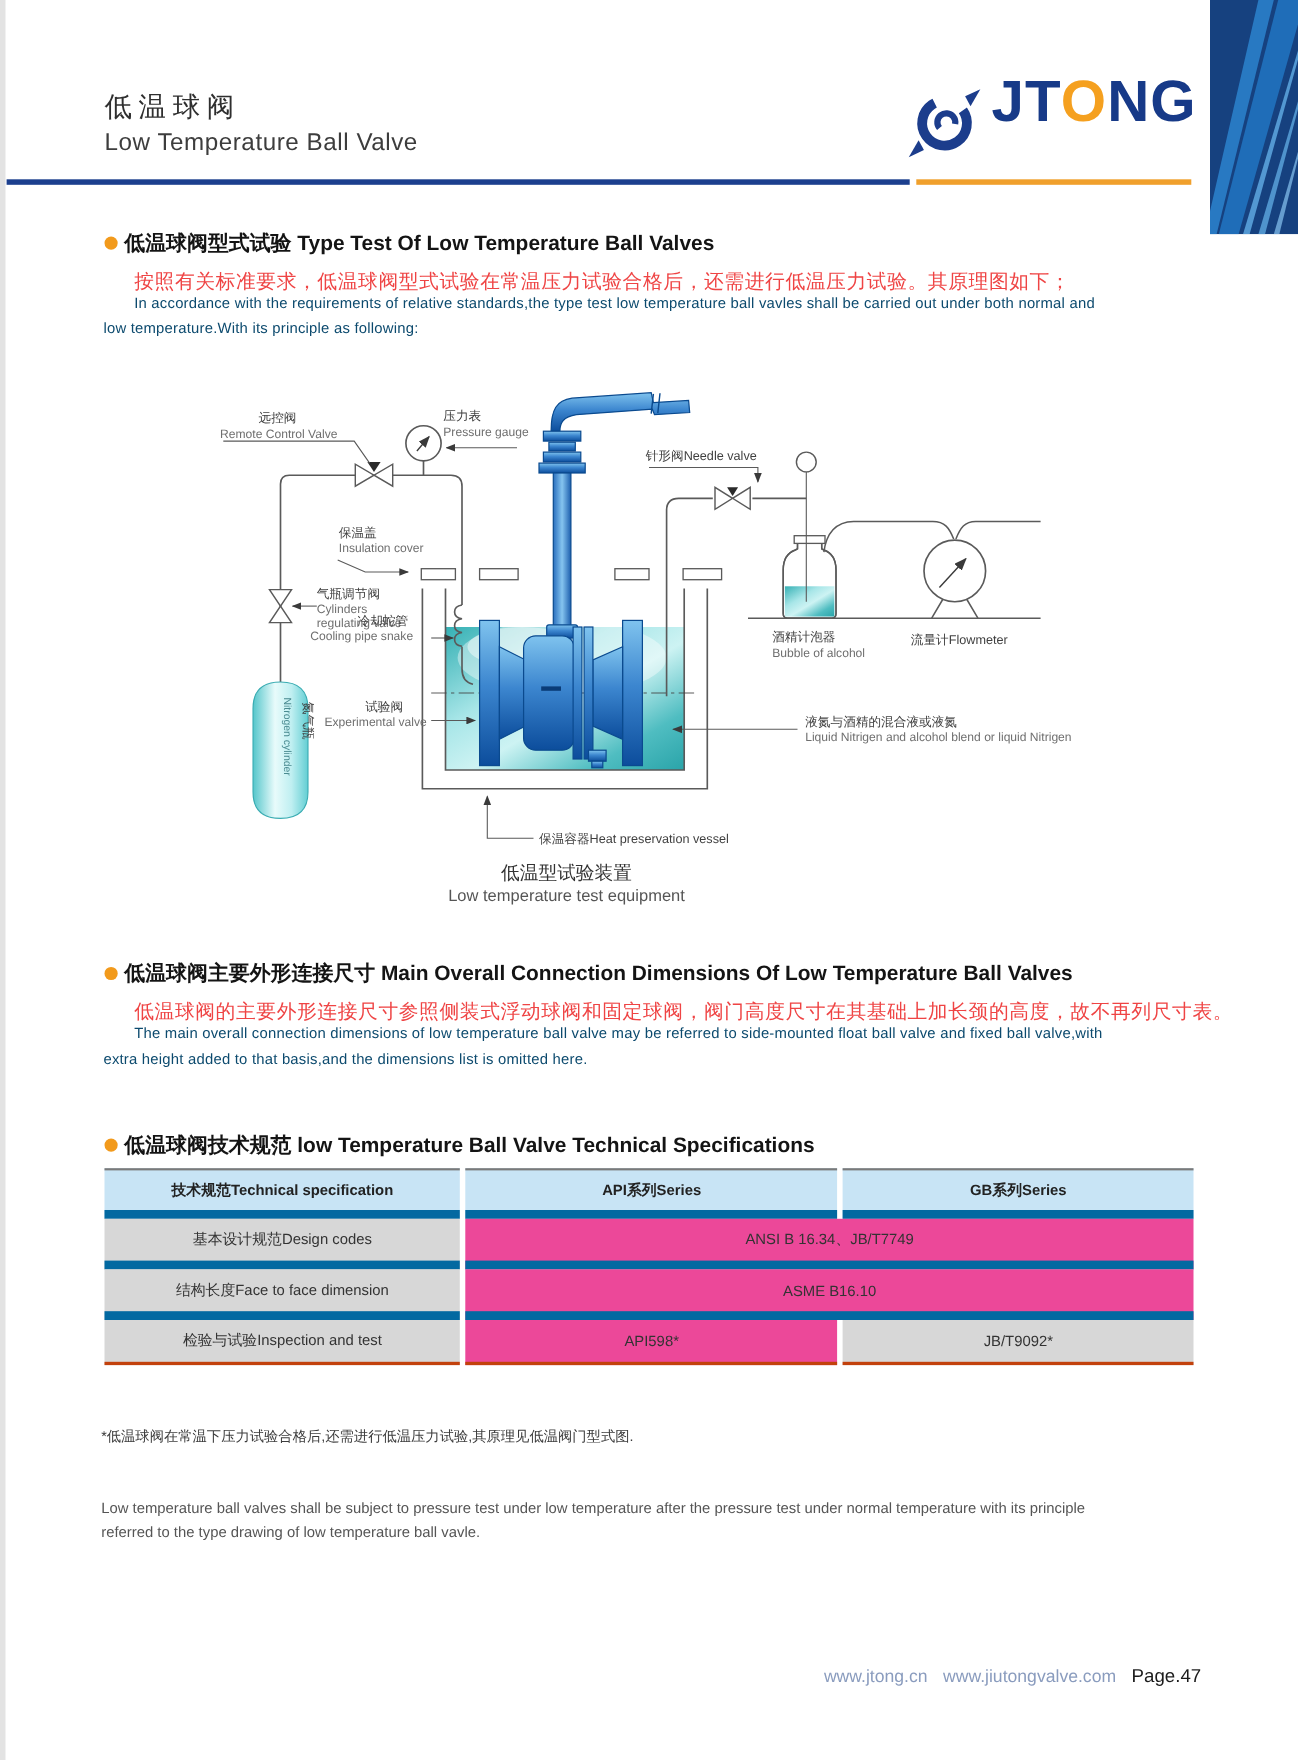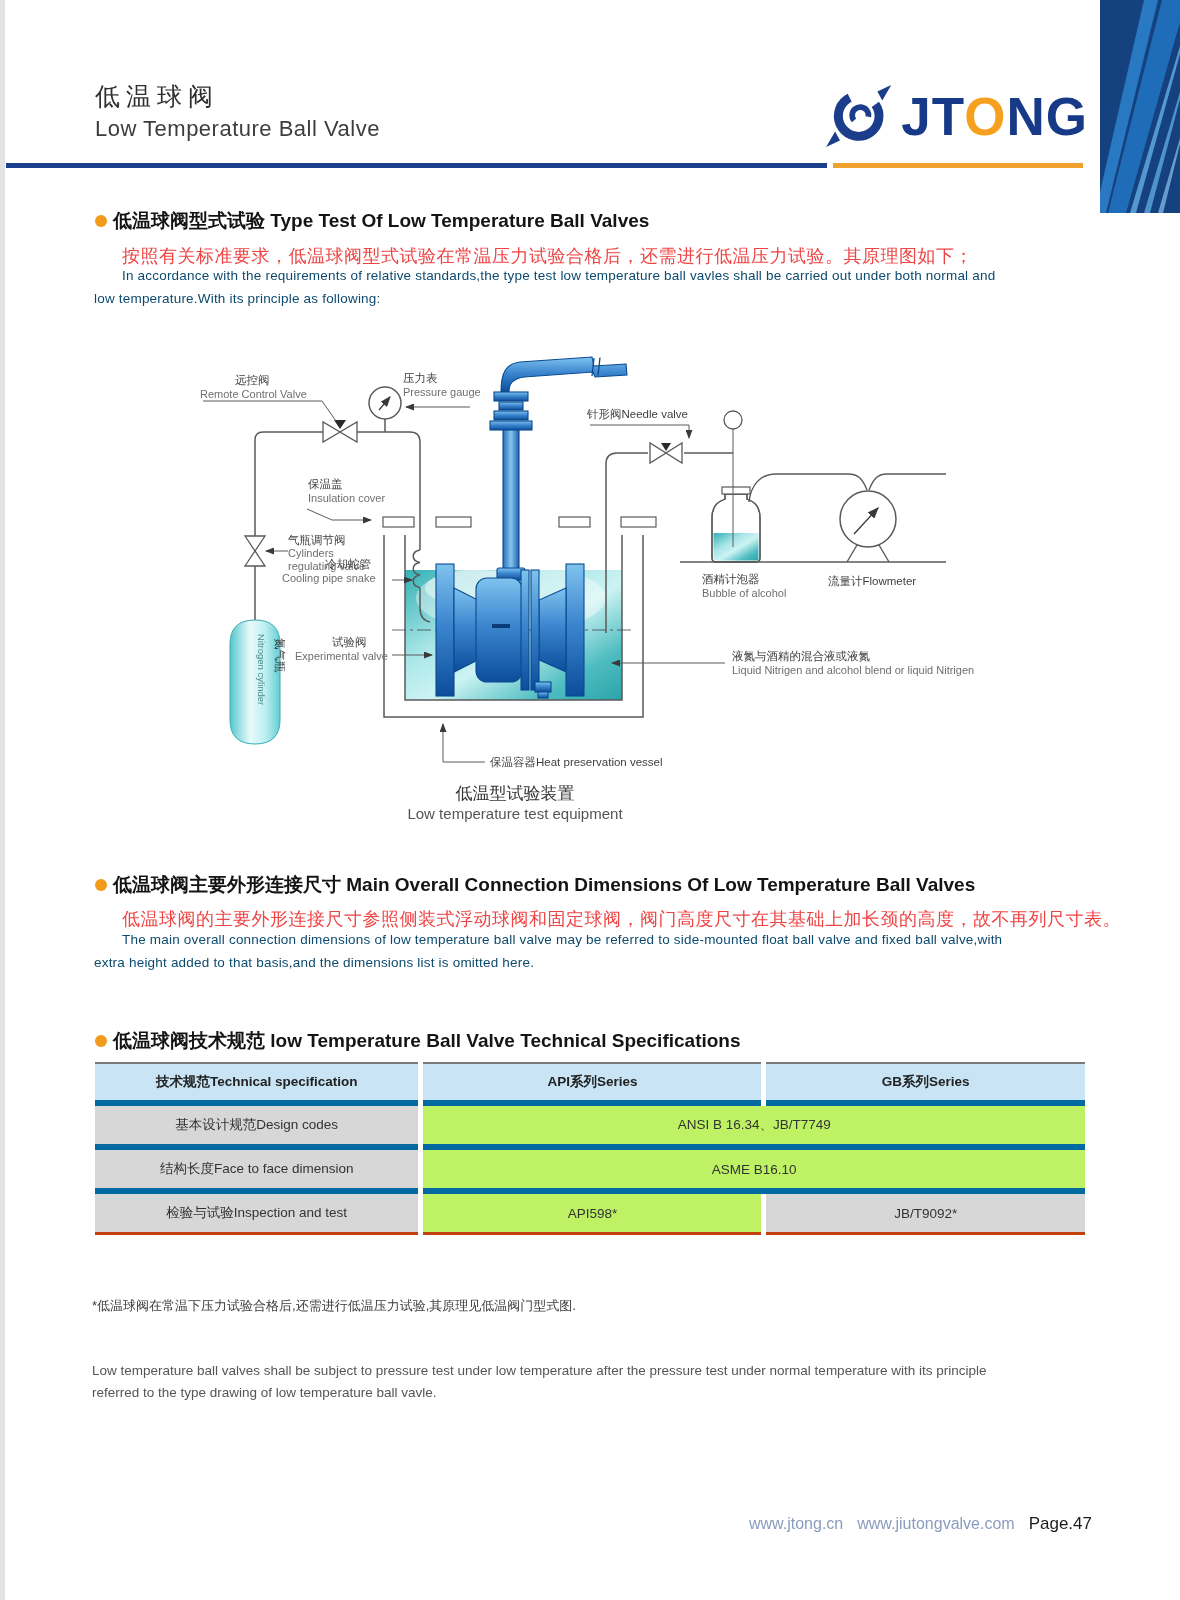--- a/index.html
+++ b/index.html
@@ -7,38 +7,38 @@
     width:1180px;height:1600px;position:relative;background:#ffffff;
     font-family:"Liberation Sans", sans-serif;overflow:hidden;
   }
   .abs{position:absolute;}
   
   .edge-strip{left:0;top:0;width:5px;height:1600px;background:#e3e3e3;}
   .title-zh{left:95px;top:80px;font-size:25px;color:#2f2f2f;letter-spacing:6px;font-weight:500;}
   .title-en{left:95px;top:116px;font-size:22px;color:#3d3d3d;letter-spacing:.5px;}
   .rule-blue{left:6px;top:163px;width:821px;height:5px;background:#1c3f8e;}
   .rule-orange{left:833px;top:163px;width:250px;height:5px;background:#f0a02c;}
-  .logo-wrap{left:818px;top:66px;width:270px;height:100px;display:flex;align-items:center;}
+  .logo-wrap{left:818px;top:66px;width:270px;height:100px;display:flex;}
   .logo-text{font-size:53px;font-weight:bold;color:#173a88;letter-spacing:1px;line-height:1;margin-left:2px;}
   .logo-text .o{color:#f5a01f;}
   
   .sec-heading{font-size:19px;font-weight:bold;color:#141414;white-space:nowrap;}
   .sec-heading .bullet{display:inline-block;width:12px;height:12px;border-radius:50%;background:#f29a1c;margin-right:6px;}
   .para-zh{font-size:18px;color:#ef4444;letter-spacing:.5px;white-space:nowrap;font-family:Liberation Mono, monospace;}
   .para-en{font-size:13.5px;color:#0c4a6e;letter-spacing:.2px;white-space:nowrap;}
   
   table.spec{border-collapse:separate;border-spacing:5px 0;table-layout:fixed;width:1000px;}
   table.spec td,table.spec th{
     text-align:center;vertical-align:middle;font-size:13.5px;color:#333;
-    border-bottom:6px solid #0369a1;padding:0;overflow:hidden;white-space:nowrap;
+    border-bottom:8px solid #0369a1;padding:0;overflow:hidden;white-space:nowrap;
   }
   table.spec th{height:36px;background:#c8e4f5;font-weight:bold;color:#222;border-top:2px solid #7a7a7a;}
   table.spec td{height:38px;}
   td.gray{background:#d7d7d7;}
-  td.white{background:#bef264;}
+  td.white{background:#ec4899;}
   tr.last td{border-bottom:3px solid #c2410c;}
   
   .footnote-zh{font-size:13px;color:#3c3c3c;white-space:nowrap;}
   .footnote-en{font-size:13.5px;color:#555;white-space:nowrap;margin-top:44px;}
   .footer{right:88px;top:1514px;font-size:16px;white-space:nowrap;}
   .footer .url{color:#8a9cbe;margin-right:14px;}
   .footer .pg{color:#1b1b1b;font-weight:normal;font-size:17px;}
   
   svg text{font-family:"Liberation Sans", sans-serif;}
   .lbl-zh{font-size:11.5px;fill:#3f3f3f;}

